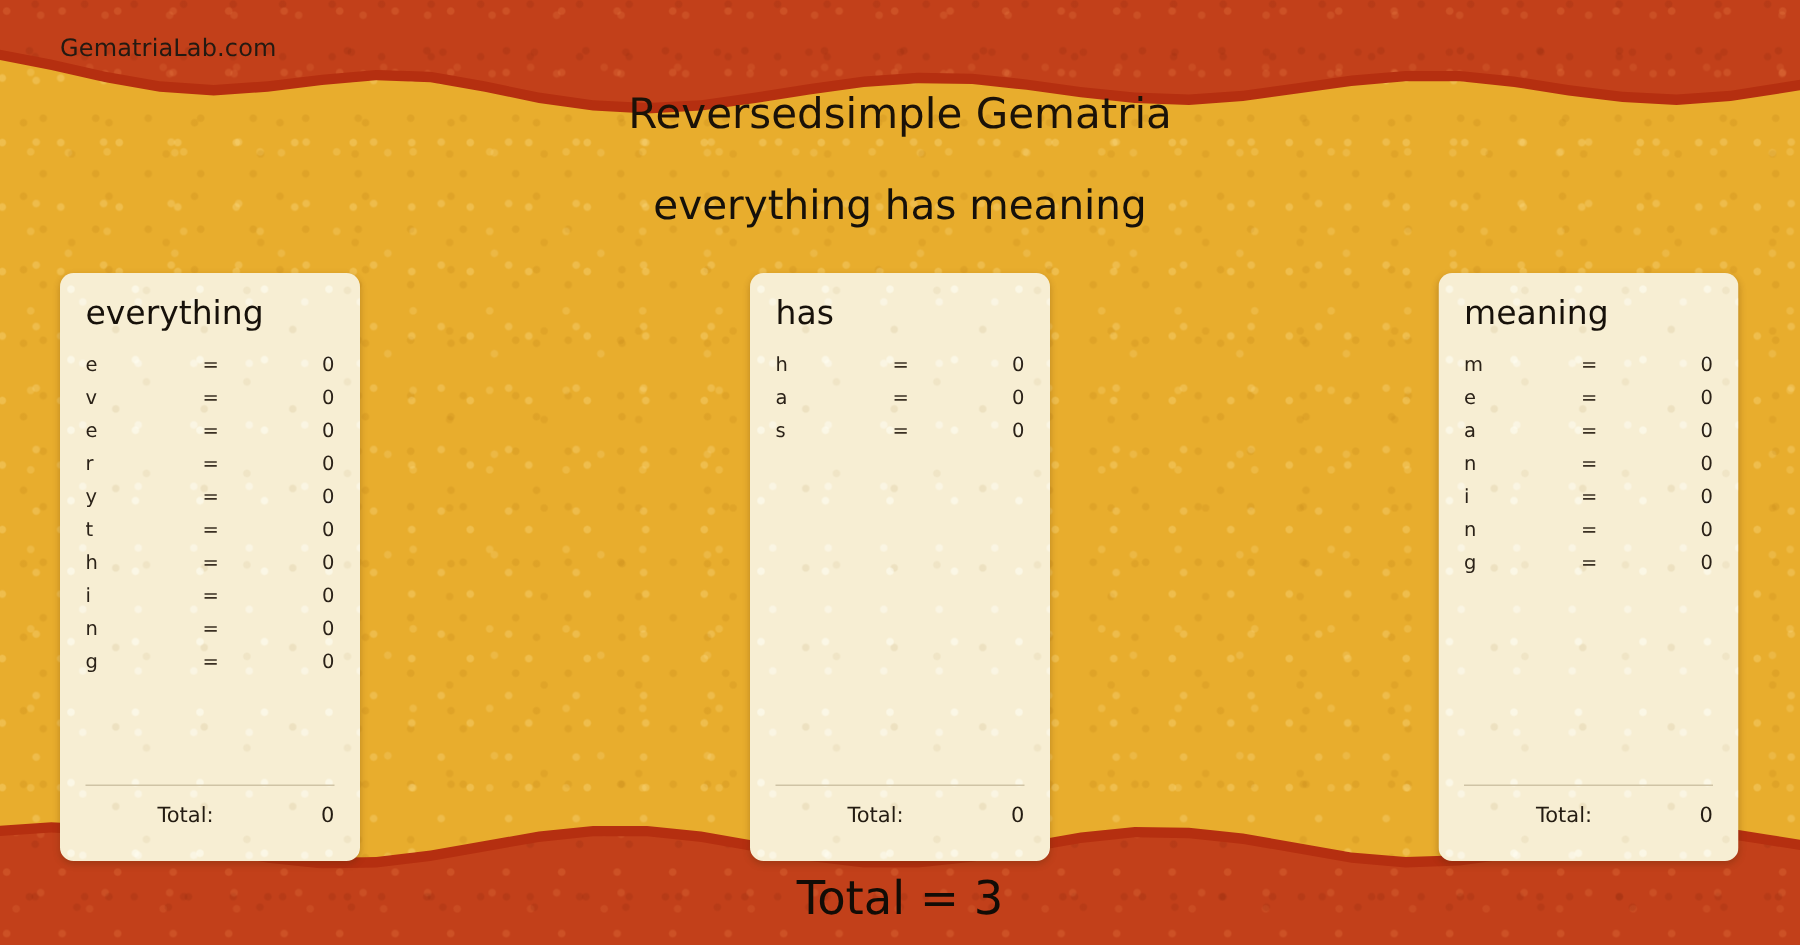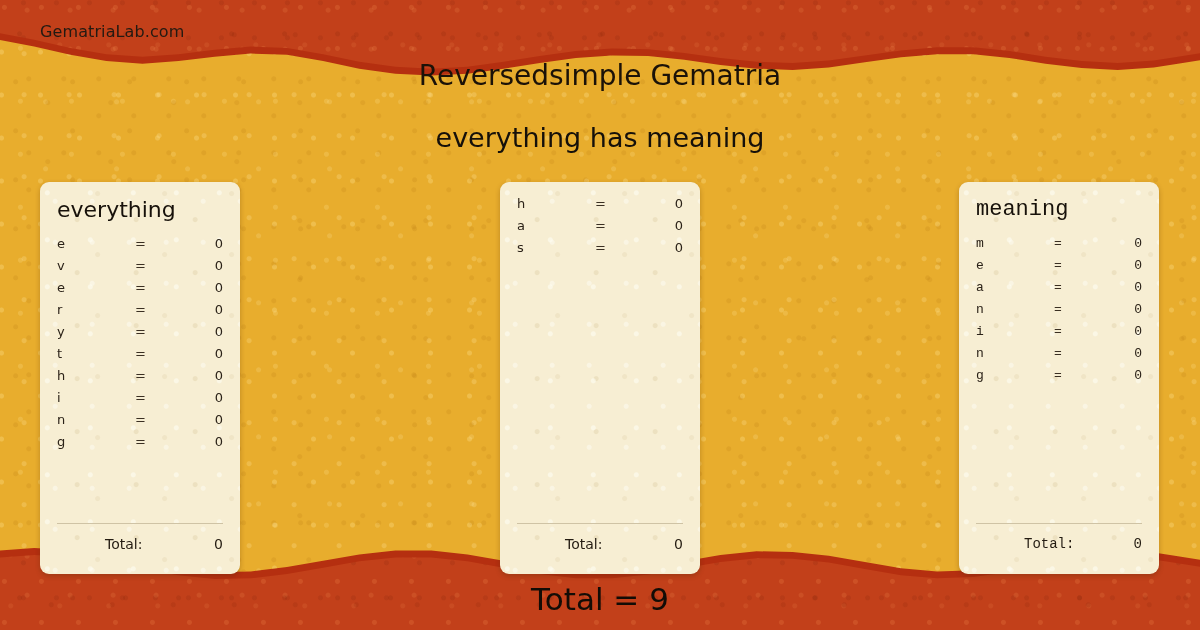--- a/index.html
+++ b/index.html
@@ -135,21 +135,21 @@
       radial-gradient(circle at 41% 47%, rgba(255,255,250,0.40) 0 2px, transparent 3px),
       radial-gradient(circle at 86% 19%, rgba(214,195,150,0.22) 0 2px, transparent 3px);
     background-size: 43px 47px, 59px 53px, 37px 41px, 67px 61px;
     border-radius: 9px;
     box-shadow: 0 2px 5px rgba(80,40,5,0.30);
     padding: 14px 17px 0 17px;
   }
 
   #card-0 { left: 40px; }
   #card-1 { left: 500px; }
-  #card-2 { left: 959px; font-family: Liberation Mono, monospace; }
+  #card-2 { left: 959px; }
 
   .card-title {
     font-size: 22px;
     font-weight: 400;
     color: #17110a;
     line-height: 1.25;
     margin-bottom: 12px;
     white-space: nowrap;
   }
 
@@ -273,20 +273,21 @@
     <div class="card-foot">
       <div class="divider"></div>
       <div class="total-line">
         <span>Total:</span>
         <span>0</span>
       </div>
     </div>
   </div>
 
   <div class="card" id="card-1">
+    <div class="card-title">has</div>
     <ul class="rows">
       <li class="row">
         <span class="ltr">h</span>
         <span class="eq">=</span>
         <span class="val">0</span>
       </li>
       <li class="row">
         <span class="ltr">a</span>
         <span class="eq">=</span>
         <span class="val">0</span>
@@ -347,15 +348,15 @@
     </ul>
     <div class="card-foot">
       <div class="divider"></div>
       <div class="total-line">
         <span>Total:</span>
         <span>0</span>
       </div>
     </div>
   </div>
 
-  <div id="grand-total">Total = 9</div>
+  <div id="grand-total">Total = 3</div>
 
 </div>
 
 </body></html>

